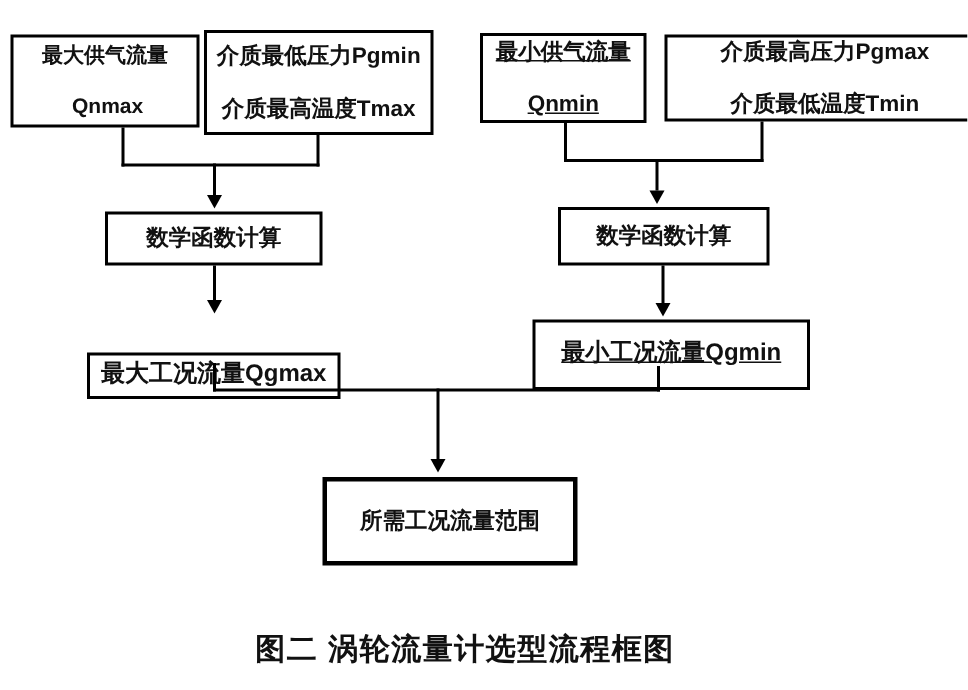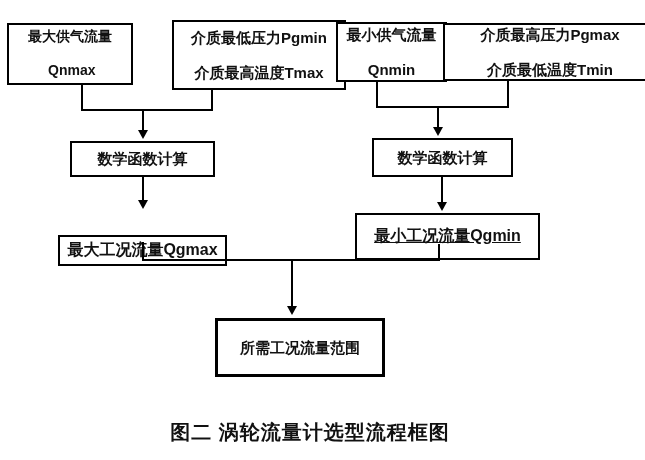--- a/index.html
+++ b/index.html
@@ -66,26 +66,26 @@
 </head>
 <body>
 
 <div class="canvas">
 
   <div class="node fs14" style="left:7px; top:23px; width:126px; height:62px;">
     <span class="ln">最大供气流量</span>
     <span class="ln sub-left">Qnmax</span>
   </div>
 
-  <div class="node fs15" style="left:136px; top:20px; width:174px; height:70px;margin-left:36px;">
+  <div class="node fs15" style="left:136px; top:20px; width:153px; height:70px;">
     <span class="ln">介质最低压力Pgmin</span>
     <span class="ln">介质最高温度Tmax</span>
   </div>
 
-  <div class="node fs15" style="left:336px; top:22px; width:111px; height:60px;">
+  <div class="node fs15" style="left:320px; top:22px; width:111px; height:60px;text-decoration:underline;">
     <span class="ln">最小供气流量</span>
     <span class="ln">Qnmin</span>
   </div>
 
   <div class="node fs15" style="left:443px; top:23px; width:214px; height:58px;">
     <span class="ln">介质最高压力Pgmax</span>
     <span class="ln">介质最低温度Tmin</span>
   </div>
 
   <div class="vline" style="left:81px; top:85px; height:26px;"></div>

